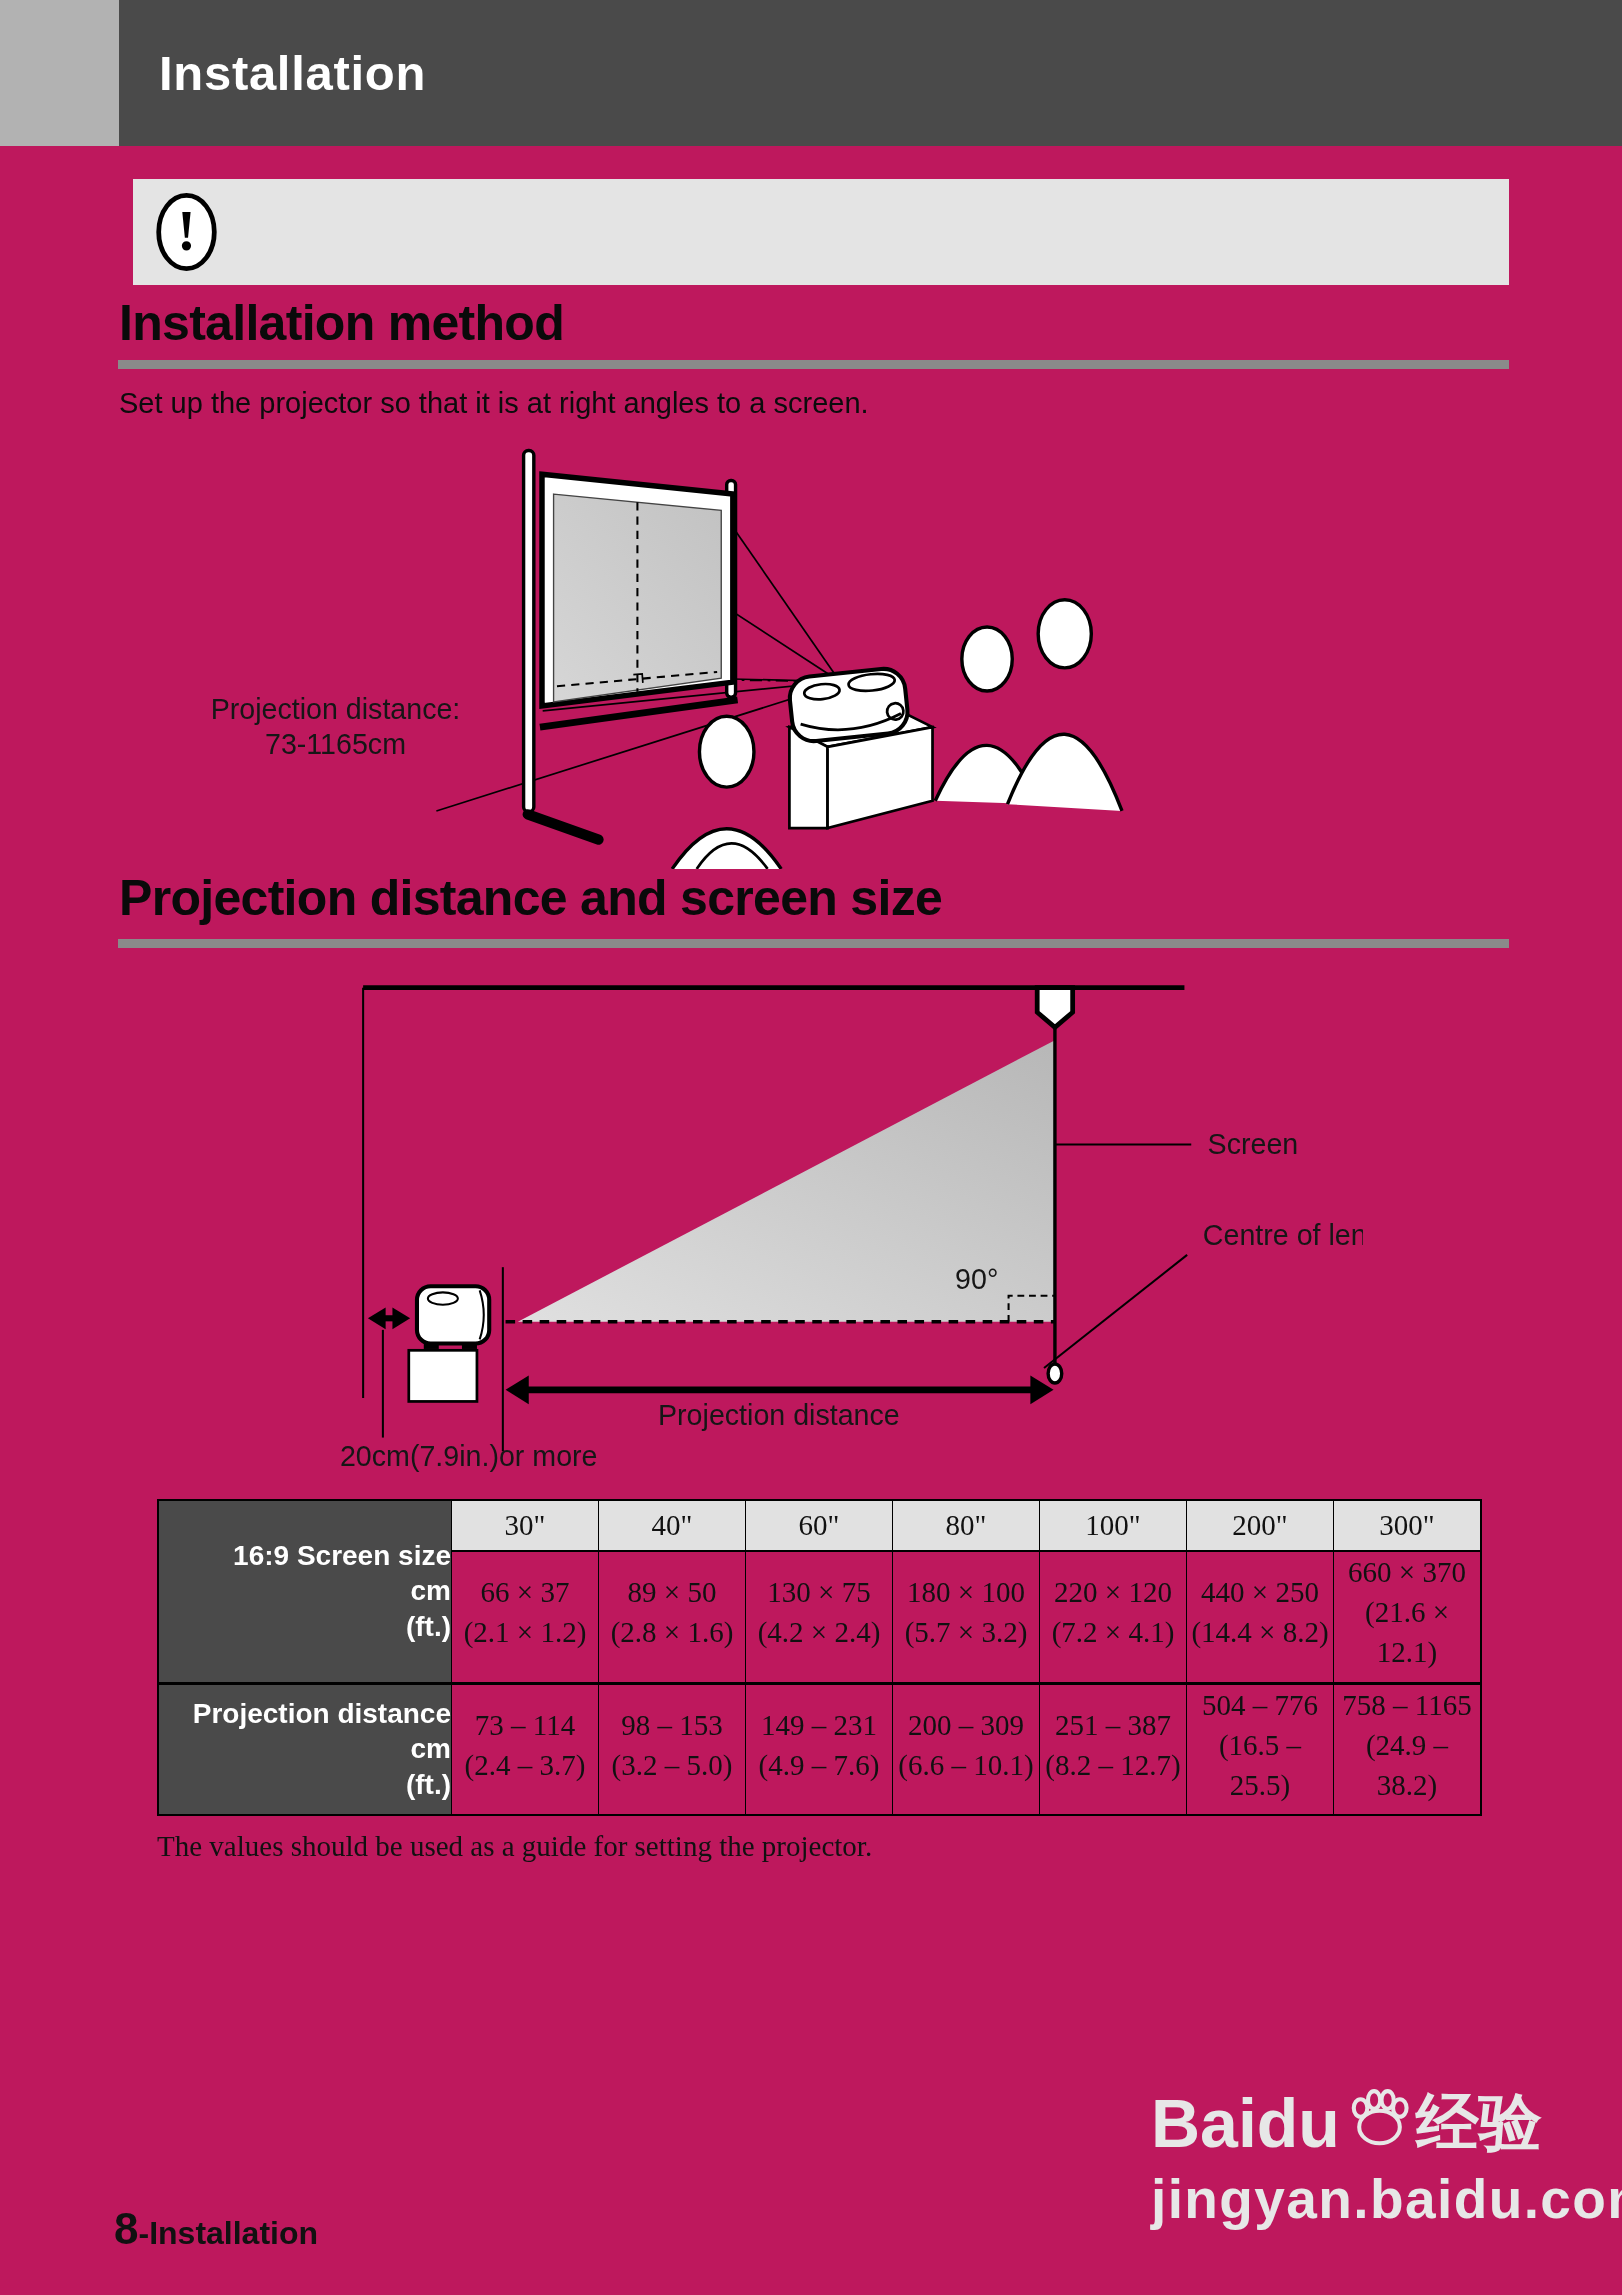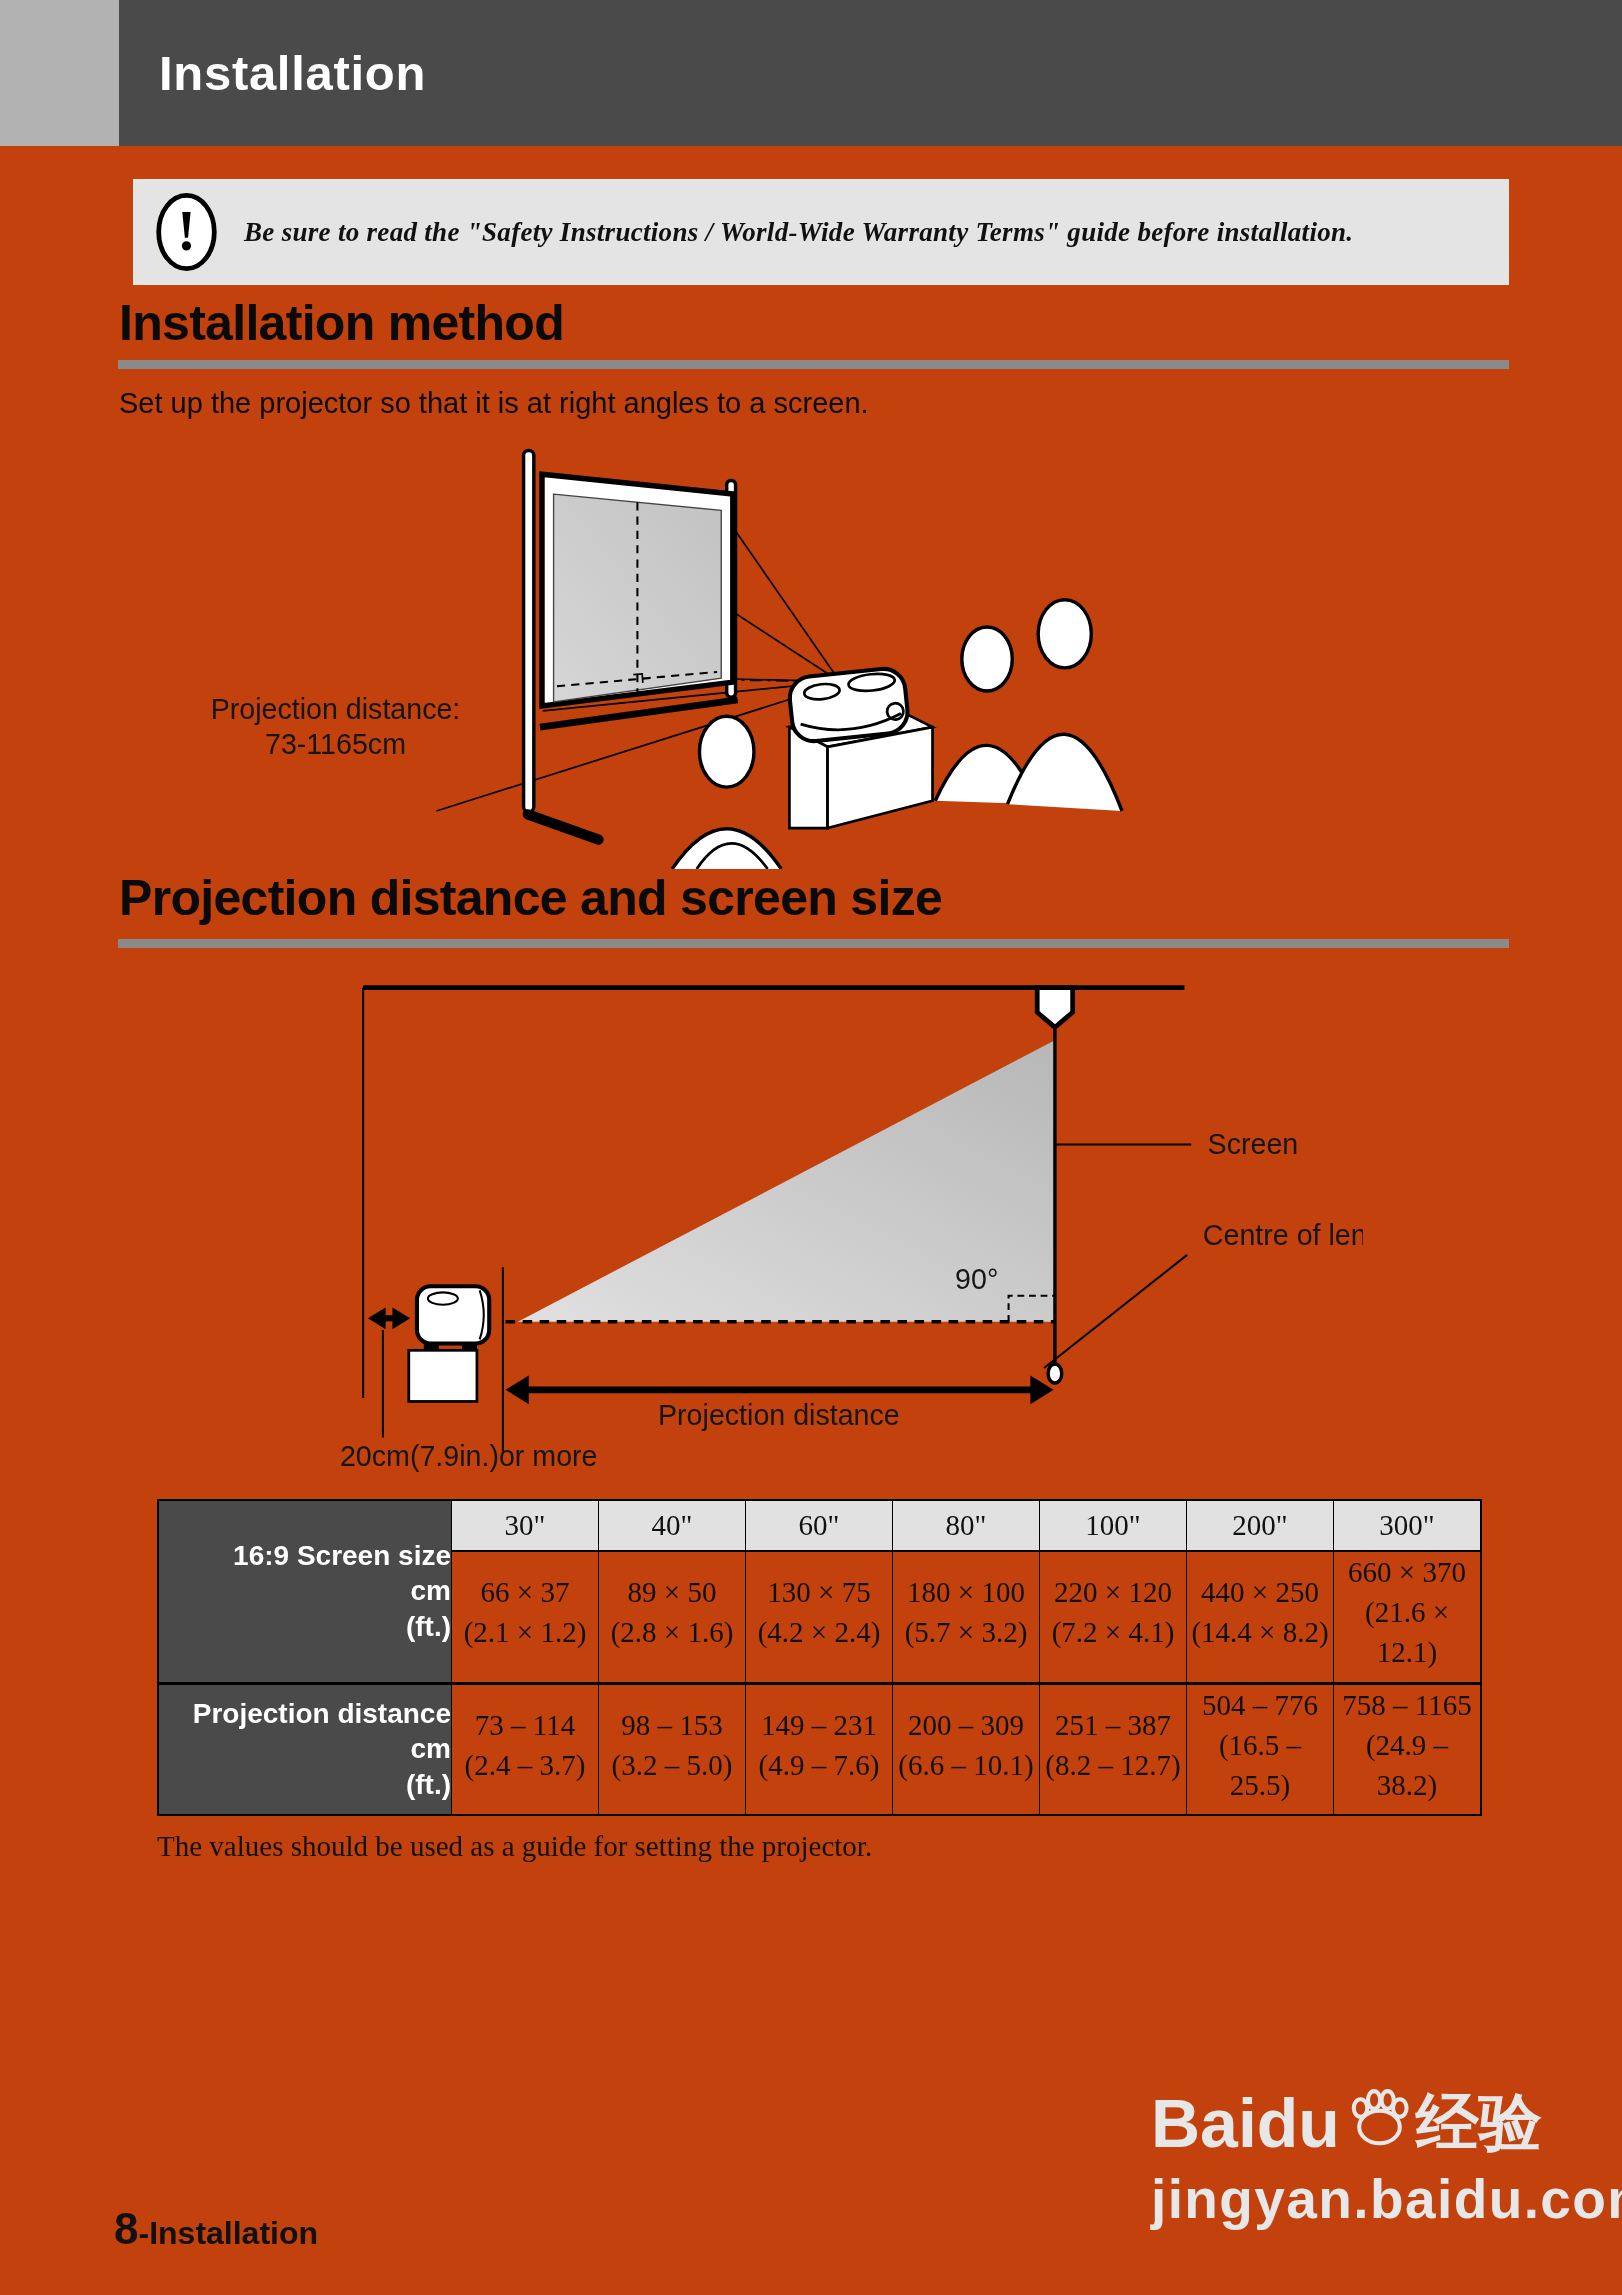--- a/index.html
+++ b/index.html
@@ -1,16 +1,16 @@
 <!DOCTYPE html>
 <html style="font-size:11px"><head>
 <meta charset="utf-8">
 <style>
   html,body{margin:0;padding:0;background:#888;}
-  .page{position:relative;width:1623px;height:2295px;background:#c2410c;overflow:hidden;
+  .page{position:relative;width:1623px;height:2295px;background:#be185d;overflow:hidden;
         font-family:"Liberation Sans",sans-serif;color:#111;}
   .abs{position:absolute;}
 
   
   .hdr-strip{left:0;top:0;width:119px;height:146px;background:#b2b2b2;}
   .hdr-bar{left:119px;top:0;width:1504px;height:146px;background:#4a4a4a;}
   .hdr-title{left:159px;top:0;height:146px;display:flex;align-items:center;
              color:#fff;font-size:49px;font-weight:bold;letter-spacing:0.7px;}
 
   
@@ -61,21 +61,20 @@
   <div class="abs hdr-bar"></div>
   <div class="abs hdr-title">Installation</div>
 
   <div class="abs warn">
     <span class="warn-icon">
       <svg width="63" height="80" viewBox="0 0 92 118">
         <ellipse cx="46" cy="59" rx="41" ry="54" fill="#fff" stroke="#000" stroke-width="7"></ellipse>
         <text x="46" y="86" text-anchor="middle" style="font-family:'Liberation Serif',serif;font-size:84px;font-weight:bold;fill:#000;">!</text>
       </svg>
     </span>
-    <span class="warn-text">Be sure to read the "Safety Instructions / World-Wide Warranty Terms" guide before installation.</span>
   </div>
 
   <div class="abs h-sec" style="top:294px;">Installation method</div>
   <div class="abs rule" style="top:360px;"></div>
   <div class="abs body-text" style="top:387px;">Set up the projector so that it is at right angles to a screen.</div>
 
   <div class="abs" style="left:191px;top:419px;">
     <svg width="1145" height="450" viewBox="0 0 1680 660">
       <defs>
         <linearGradient id="gscreen" x1="0" y1="1" x2="1" y2="0">

